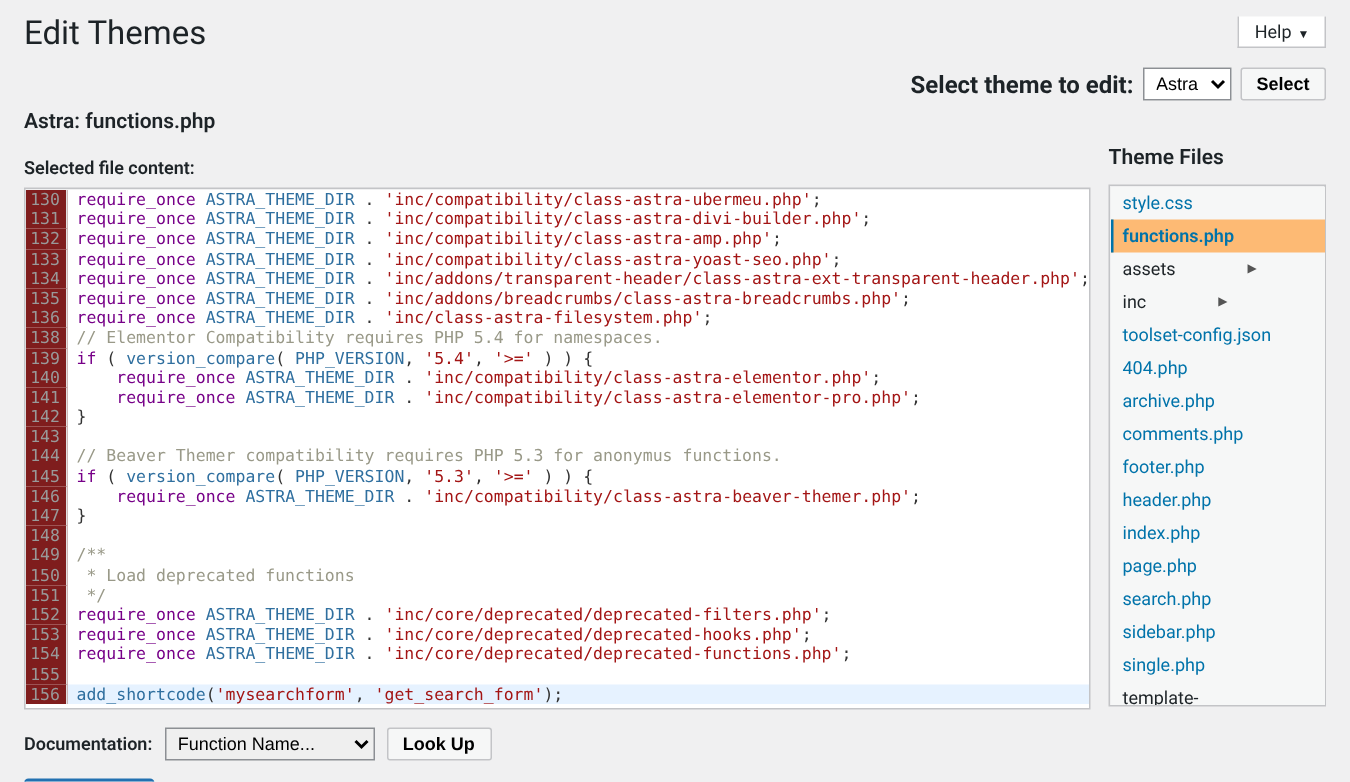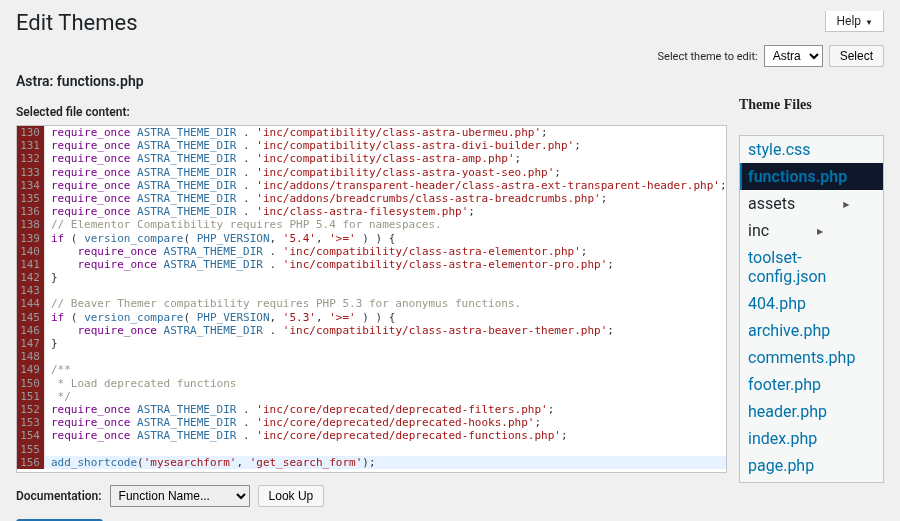--- a/index.html
+++ b/index.html
@@ -37,51 +37,51 @@
       margin-bottom: 4px;
     }
     .tablenav-top {
       float: right;
       display: flex;
       align-items: center;
       gap: 6px;
       margin-top: 6px;
       margin-bottom: 6px;
     }
-    .tablenav-top label { font-size: 11px; font-weight: 400; }
+    .tablenav-top label { font-size: 16px; font-weight: 700; }
     select.theme-select {
       font-size: 12px;
       padding: 2px 4px;
       border: 1px solid #8c8f94;
       background: #fff;
     }
     .btn {
       font-size: 12px;
       padding: 3px 10px;
       border: 1px solid #c3c4c7;
       background: #f6f7f7;
       border-radius: 2px;
       cursor: pointer;
+      font-weight: bold;
     }
     .subheading {
       font-size: 14px;
       font-weight: 600;
       margin-bottom: 8px;
     }
     .selected-file-label {
       font-size: 12px;
       font-weight: 600;
       margin-bottom: 6px;
       margin-top: 8px;
     }
     .theme-files-heading {
       font-size: 14px;
       font-weight: 600;
-      margin-bottom: 22px;
-      font-family: Liberation Serif, serif;
+      margin-bottom: 10px;
     }
     .layout {
       display: flex;
       gap: 12px;
       align-items: flex-start;
     }
     .editor-col { flex: 1; min-width: 0; }
     .sidebar-col { width: 145px; flex-shrink: 0; }
     .editor-wrap {
       border: 1px solid #c3c4c7;
@@ -115,33 +115,33 @@
     .tok-constant { color: #2f6f9f; }
     .tok-string { color: #a31515; }
     .tok-comment { color: #998; font-style: normal; }
     .tok-func { color: #2f6f9f; }
     .tok-punct { color: #333; }
     .file-tree {
       border: 1px solid #c3c4c7;
       background: #f6f7f7;
       height: 348px;
       overflow-y: auto;
-      font-size: 16px;
+      font-size: 12px;
     }
     .file-tree-item {
       padding: 4px 8px;
       color: #0073aa;
       cursor: pointer;
       border-bottom: 0;
       display: flex;
       align-items: center;
       gap: 3px;
     }
     .file-tree-item.active {
-      background: #0f172a;
+      background: #fdba74;
       border-left: 3px solid #0073aa;
       font-weight: 600;
       color: #0073aa;
       margin-left: -1px;
       padding-left: 6px;
     }
     .file-tree-item.folder {
       color: #1d2327;
       gap: 48px;
     }

